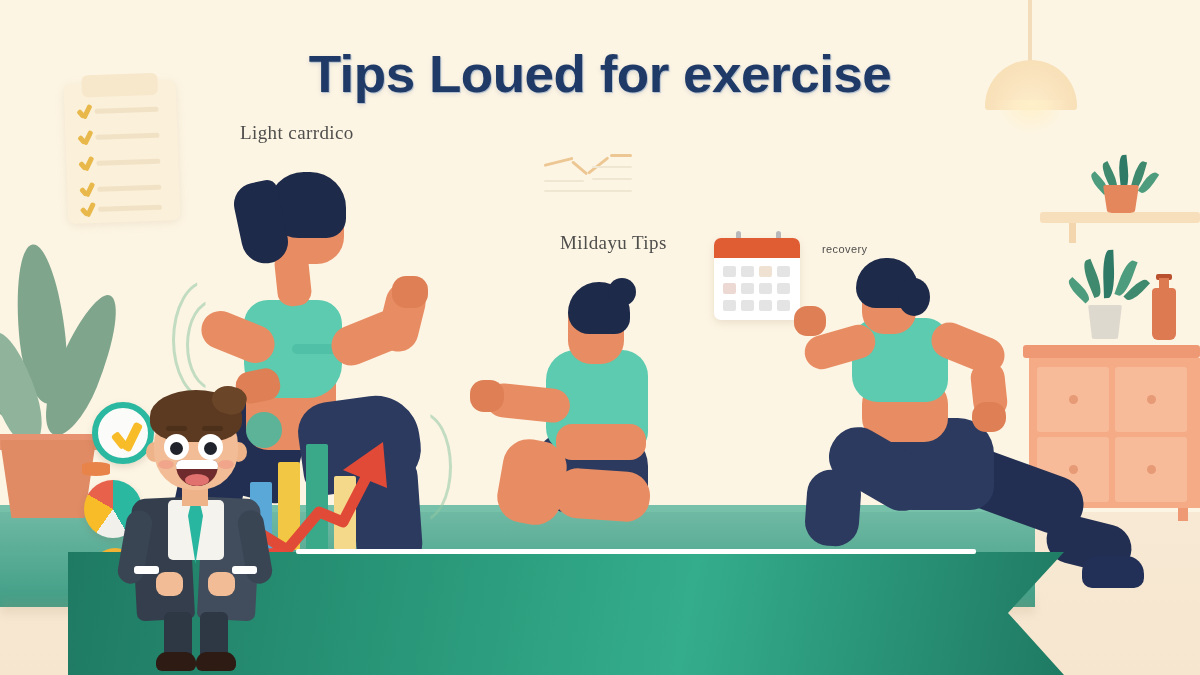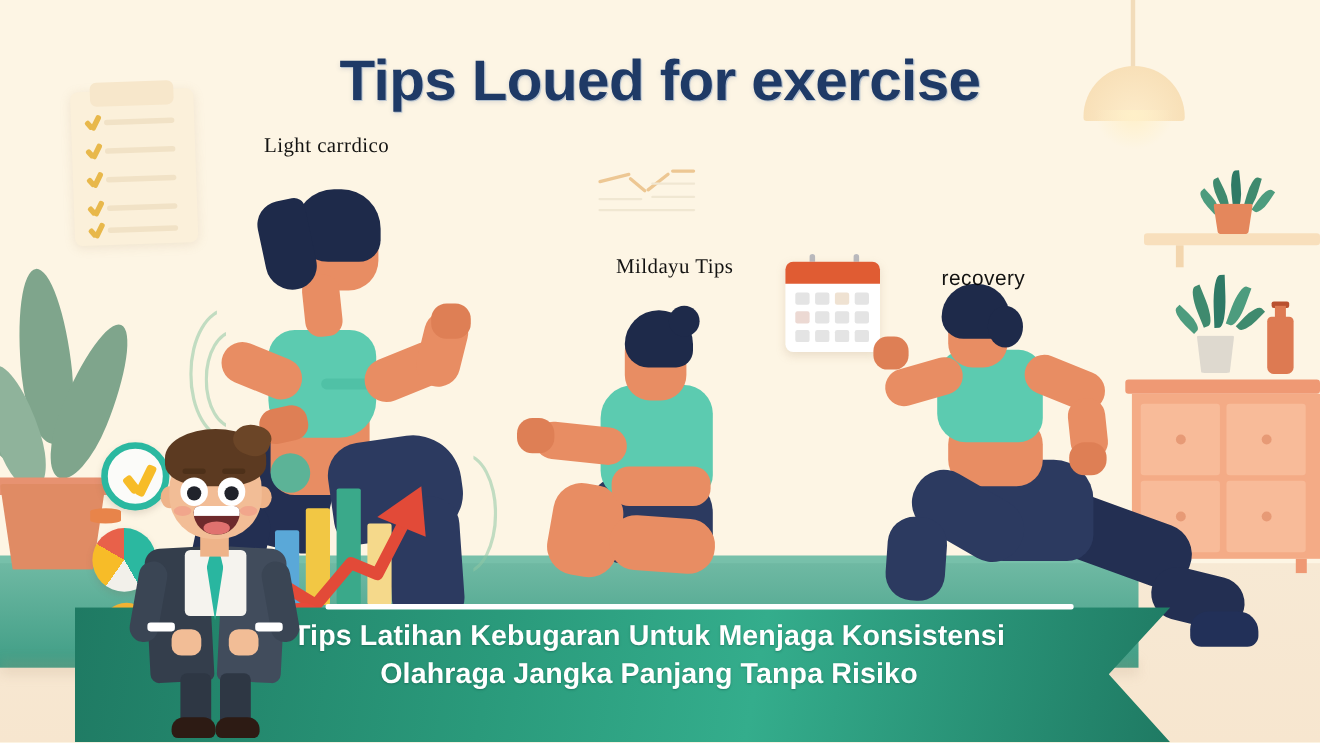--- a/index.html
+++ b/index.html
@@ -154,26 +154,26 @@
     text-shadow:0 1px 2px rgba(0,60,45,.35); }
   .banner-text .l2 { display:block; }
 
   
   .title {
     position:absolute; left:0; top:44px; width:1200px; text-align:center;
     font-size:52px; font-weight:bold; color:#1f3a66; letter-spacing:-.5px;
     text-shadow:1px 1px 0 rgba(120,150,190,.45), 0 2px 5px rgba(60,90,140,.18);
     transform:scaleX(1.02);
   }
-  .lbl { position:absolute; color:#000000; font-size:19px; font-family:"Liberation Serif", serif;
+  .lbl { position:absolute; color:#404040; font-size:19px; font-family:"Liberation Serif", serif;
     letter-spacing:.4px; opacity:.92; }
   .lbl.sq { filter:blur(0.35px); }
   .lbl-cardio { left:240px; top:122px; }
   .lbl-mid    { left:560px; top:232px; }
-  .lbl-rec    { left:856px; top:243px; font-family:"Liberation Sans", sans-serif; font-size:19px; }
+  .lbl-rec    { left:822px; top:243px; font-family:"Liberation Sans", sans-serif; font-size:11px; }
 </style>
 </head>
 <body>
 
 <div id="stage">
 
   <div class="wall"></div>
   <div class="floor-strip"></div>
   <div class="mat-edge"></div>
   <div class="mat"></div>
@@ -364,24 +364,20 @@
     <div class="cyl" style="left:78px;top:580px;width:96px;height:46px;background:#3fc3a4;"></div>
     <div class="sphere" style="left:92px;top:548px;width:46px;height:46px;background:#f2b233;"></div>
     <div class="cyl" style="left:236px;top:588px;width:84px;height:40px;background:#f2c744;"></div>
     <div class="sphere" style="left:246px;top:548px;width:56px;height:56px;background:#e8493a;"></div>
     <div class="sphere" style="left:332px;top:560px;width:22px;height:22px;background:#f2b233;"></div>
     <div class="cyl" style="left:82px;top:462px;width:28px;height:14px;background:#e8844a;"></div>
   </div>
 
   <div class="banner"></div>
   <div class="banner-rule"></div>
-  <div class="banner-text">
-    <span>Tips Latihan Kebugaran Untuk Menjaga Konsistensi</span>
-    <span class="l2">Olahraga Jangka Panjang Tanpa Risiko</span>
-  </div>
 
   <div class="title">Tips Loued for exercise</div>
   <div class="lbl sq lbl-cardio">Light carrdico</div>
   <div class="lbl sq lbl-mid">Mildayu Tips</div>
   <div class="lbl lbl-rec">recovery</div>
 
   <div class="mascot">
     <div class="m-jacket-l"></div>
     <div class="m-jacket-r"></div>
     <div class="m-shirt"></div>

